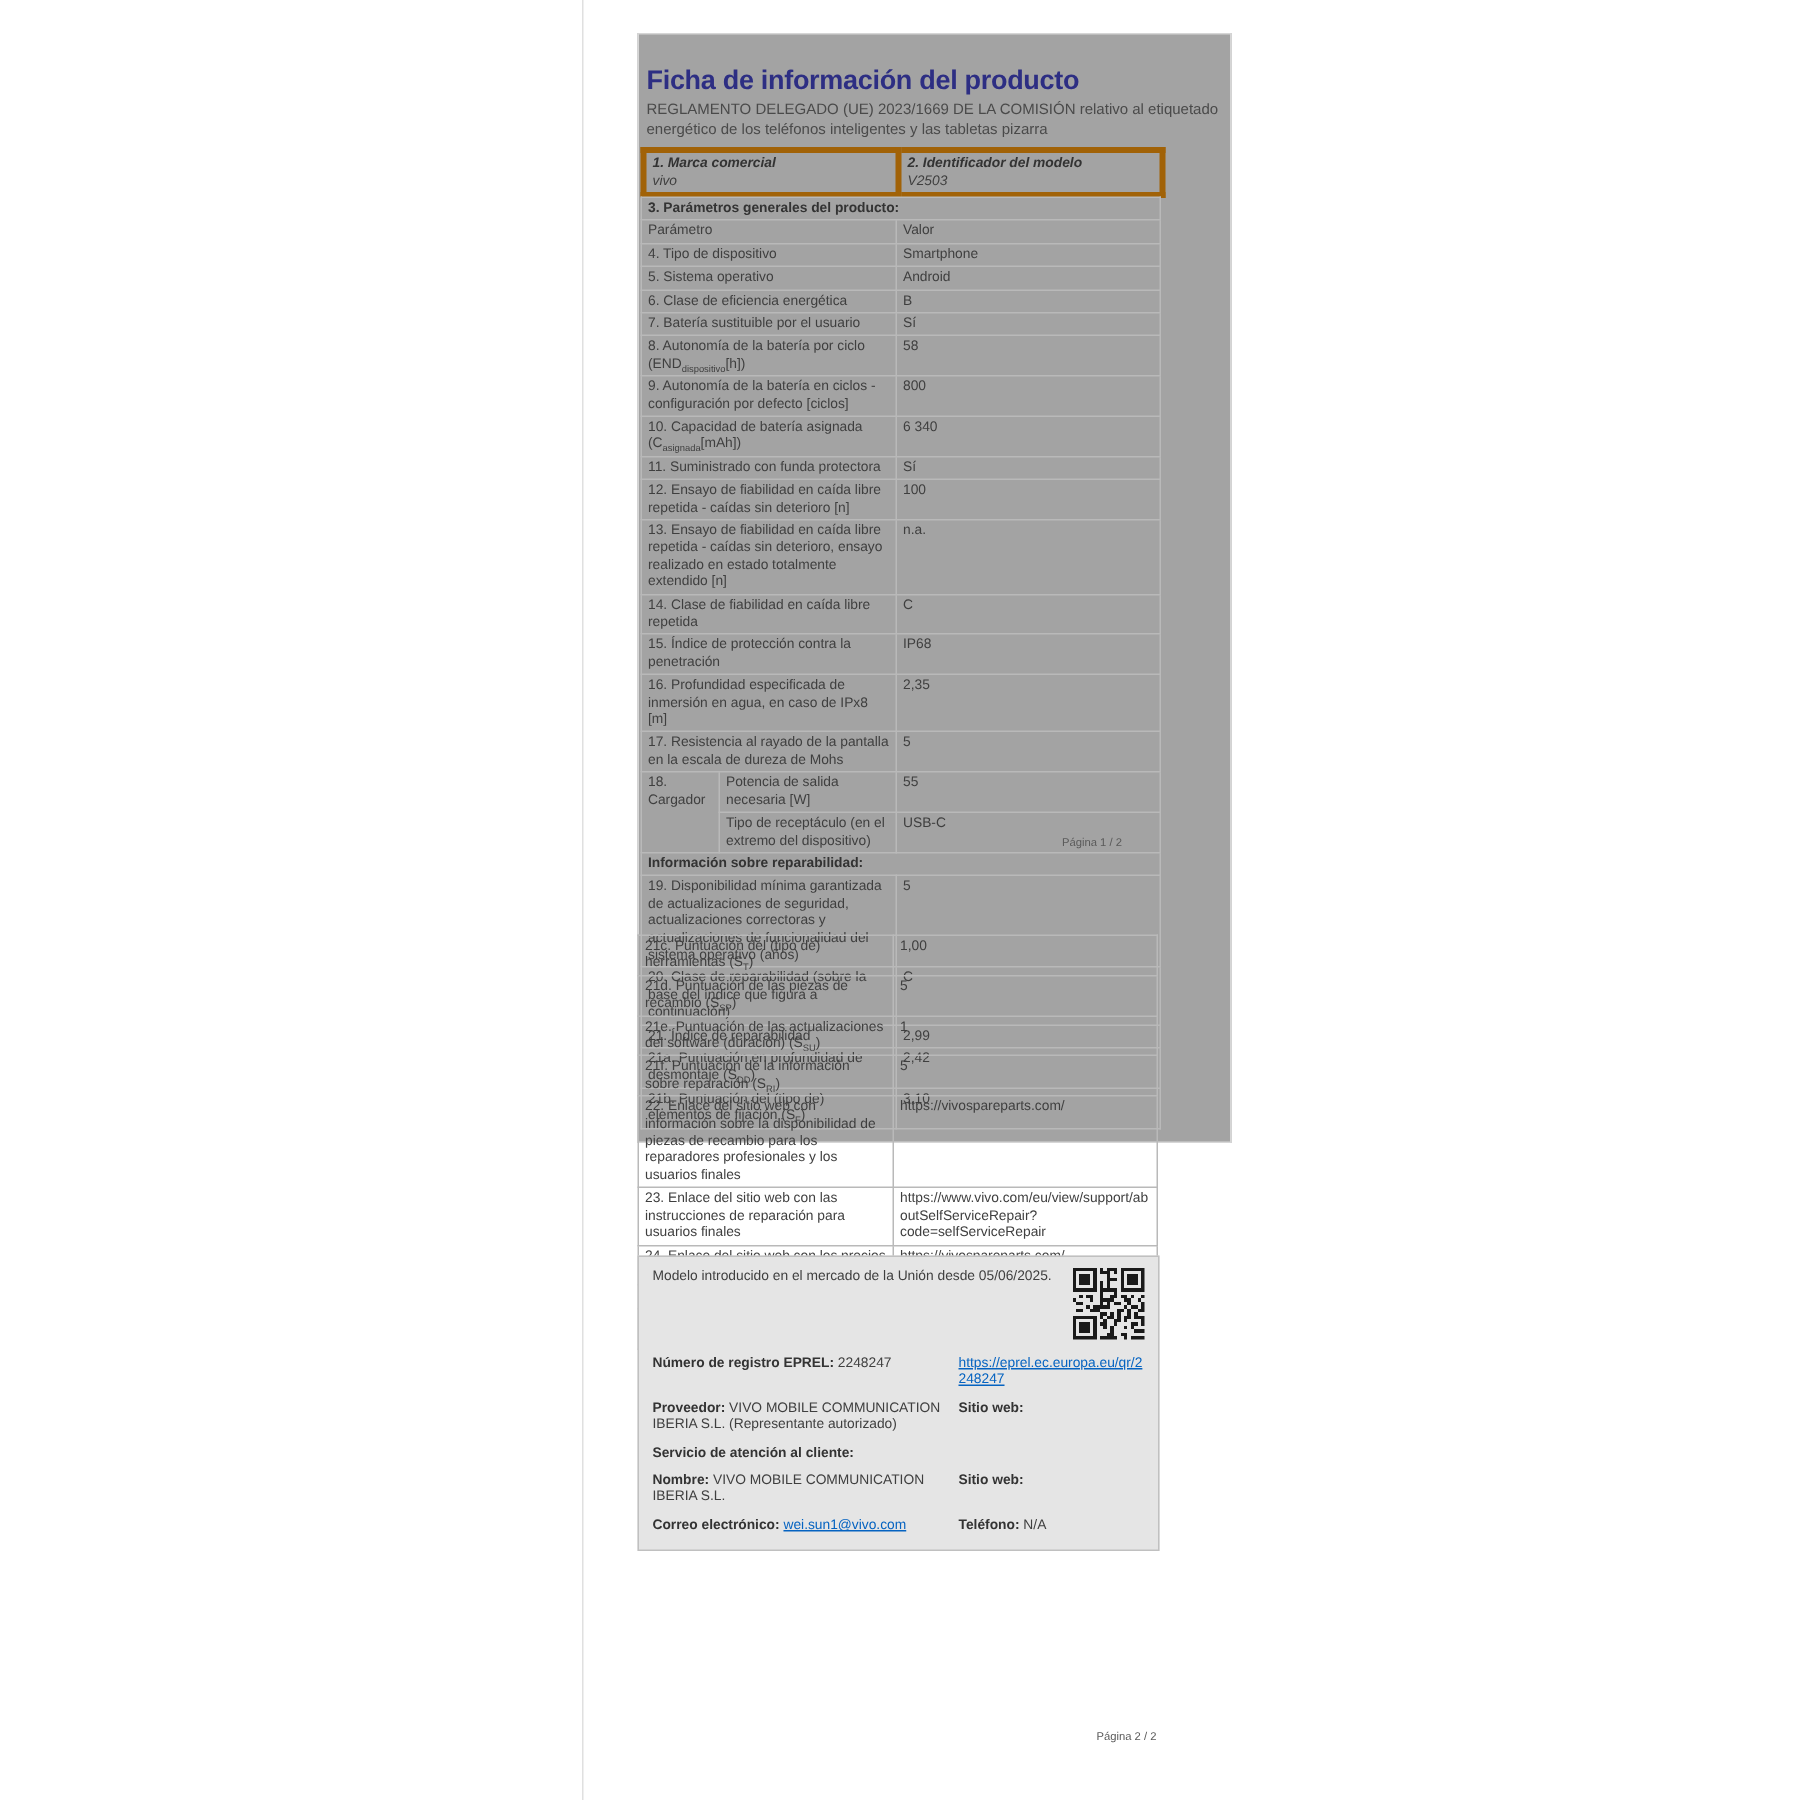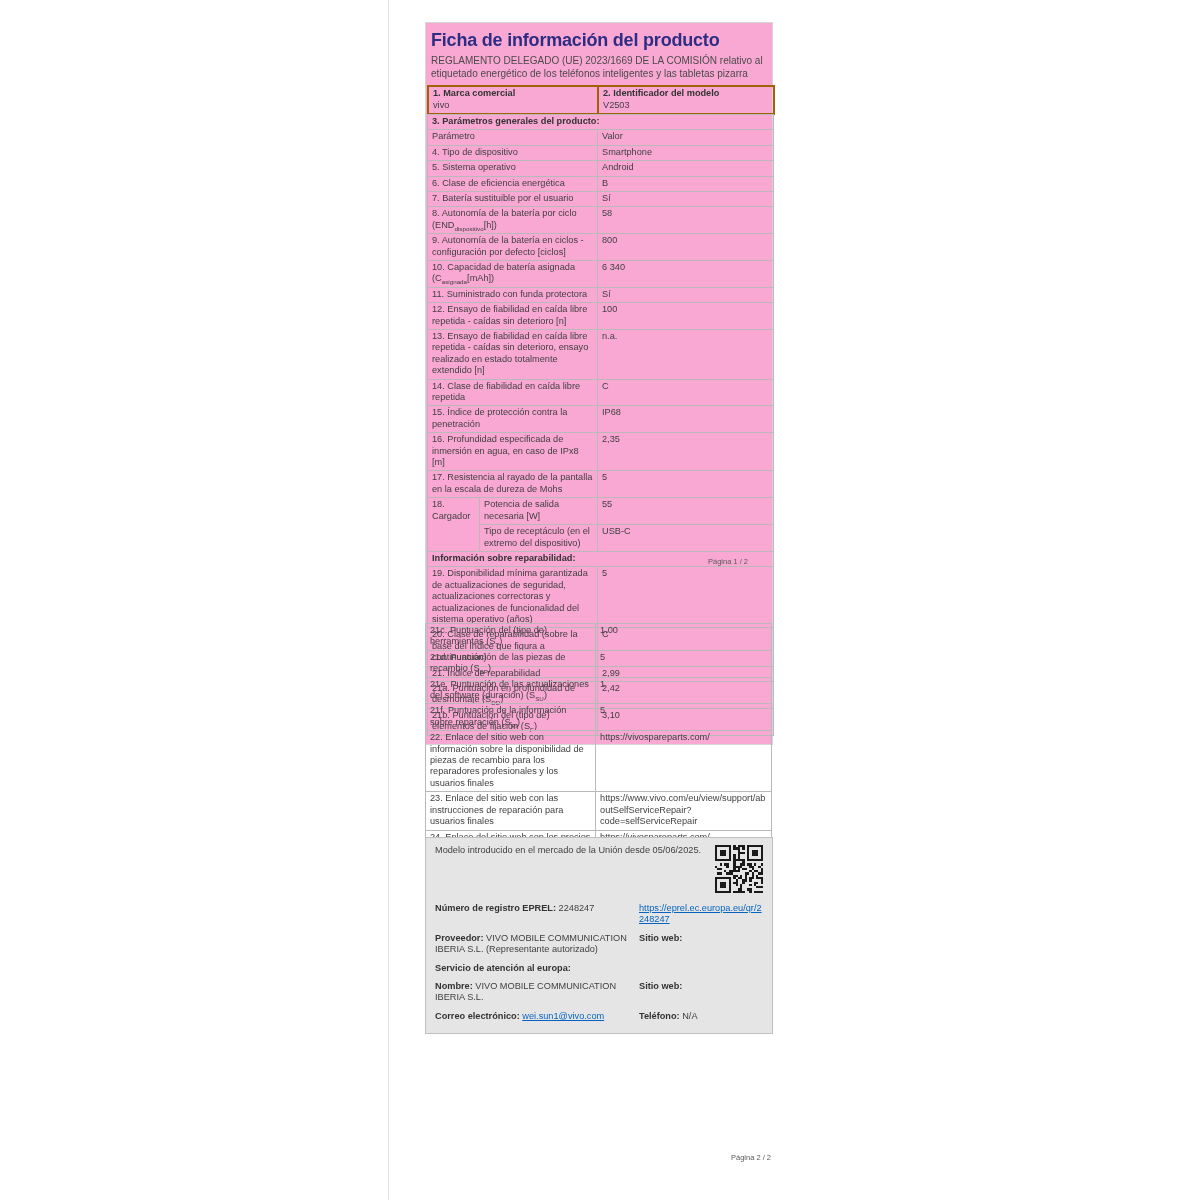--- a/index.html
+++ b/index.html
@@ -1,30 +1,30 @@
 <!DOCTYPE html>
 <html lang="es"><head>
 <meta charset="utf-8">
 <style>
   html,body{margin:0;padding:0;background:#fff;}
   .canvas{position:relative;width:1200px;height:1200px;background:#ffffff;overflow:hidden;
           font-family:"Liberation Sans",sans-serif;font-size:9.2px;line-height:1.24;color:#3f3f3f;}
   .doc-edge{position:absolute;left:388px;top:0;width:1px;height:1200px;background:#e0e0e0;}
 
   
-  .page1{position:absolute;left:425px;top:22px;width:348px;box-sizing:border-box;
-         border:1px solid #d6d6d6;background:#f9a8d4;padding:5px 1px 8px 1px;}
+  .page1{position:absolute;left:425px;top:22px;width:396px;box-sizing:border-box;
+         border:1px solid #d6d6d6;background:#a3a3a3;padding:18px 1px 8px 1px;}
   .doc-title{font-size:18px;font-weight:bold;color:#2d2e83;margin:1px 4px 4px 4px;letter-spacing:-0.2px;}
   .doc-subtitle{font-size:10px;color:#4a4a4a;margin:0 4px 5px 4px;}
 
   table.grid{border-collapse:collapse;width:346px;table-layout:fixed;}
   table.grid td{border:1px solid #b9b9b9;padding:1px 4px 2px 4px;vertical-align:top;
                 word-wrap:break-word;overflow-wrap:break-word;}
   table.brand{border-collapse:collapse;width:346px;table-layout:fixed;}
-  table.brand td{border:2px solid #a16207;padding:1px 4px 2px 4px;vertical-align:top;}
+  table.brand td{border:4px solid #a16207;padding:1px 4px 2px 4px;vertical-align:top;font-style:italic;}
   .b{font-weight:bold;color:#333;}
   td.section{font-weight:bold;color:#333;}
   td.indent{padding-left:16px;}
   td.grouplabel{}
   sub{font-size:0.68em;line-height:0;}
   .mt-1{margin-top:-1px;}
 
   .pagenum{position:absolute;width:348px;text-align:right;font-size:7.5px;color:#5a5a5a;}
   .pn1{left:400px;top:557px;}
   .pn2{left:423px;top:1153px;}
@@ -461,21 +461,21 @@
     <div class="ib-row">
       <div class="ib-left">
         <span class="b">Proveedor:</span>
         <span>VIVO MOBILE COMMUNICATION IBERIA S.L. (Representante autorizado)</span>
       </div>
       <div class="ib-right">
         <span class="b">Sitio web:</span>
       </div>
     </div>
     <div class="ib-row">
-      <span class="b">Servicio de atención al europa:</span>
+      <span class="b">Servicio de atención al cliente:</span>
     </div>
     <div class="ib-row">
       <div class="ib-left">
         <span class="b">Nombre:</span>
         <span>VIVO MOBILE COMMUNICATION IBERIA S.L.</span>
       </div>
       <div class="ib-right">
         <span class="b">Sitio web:</span>
       </div>
     </div>

